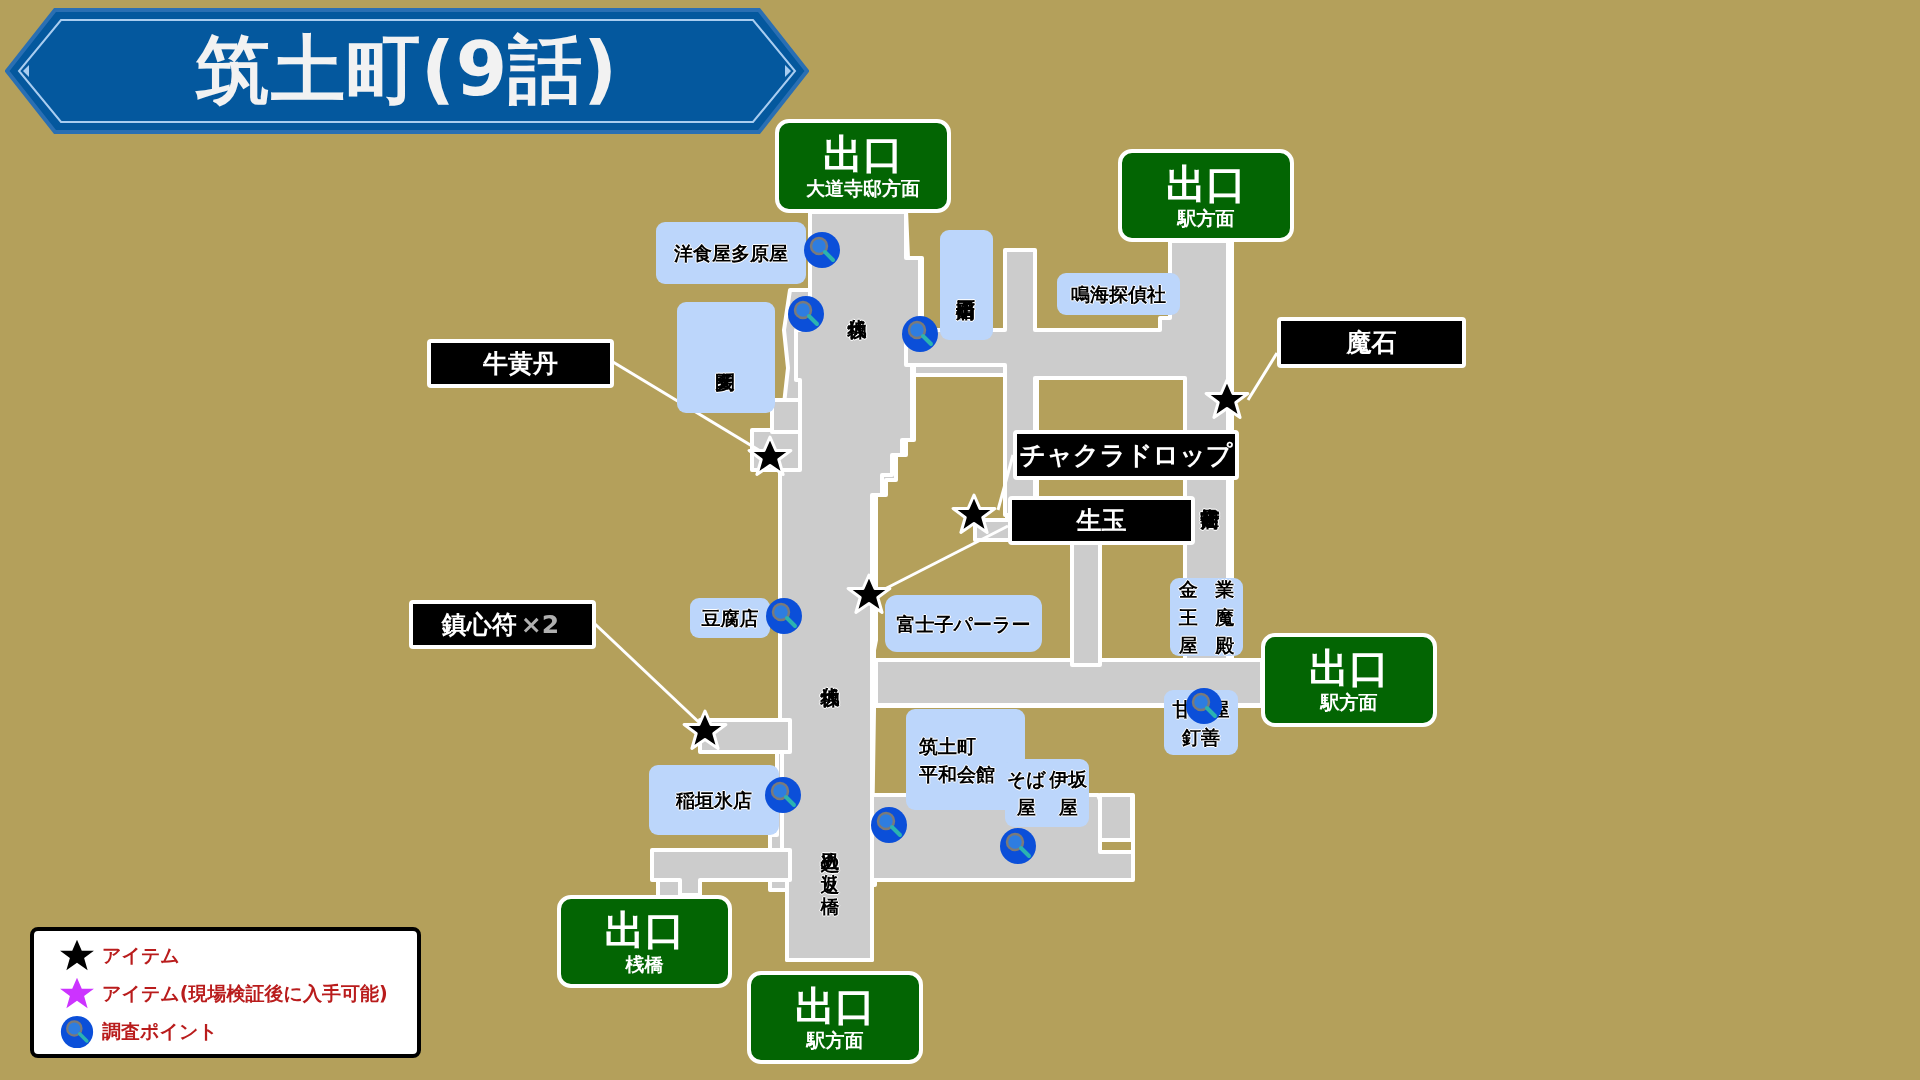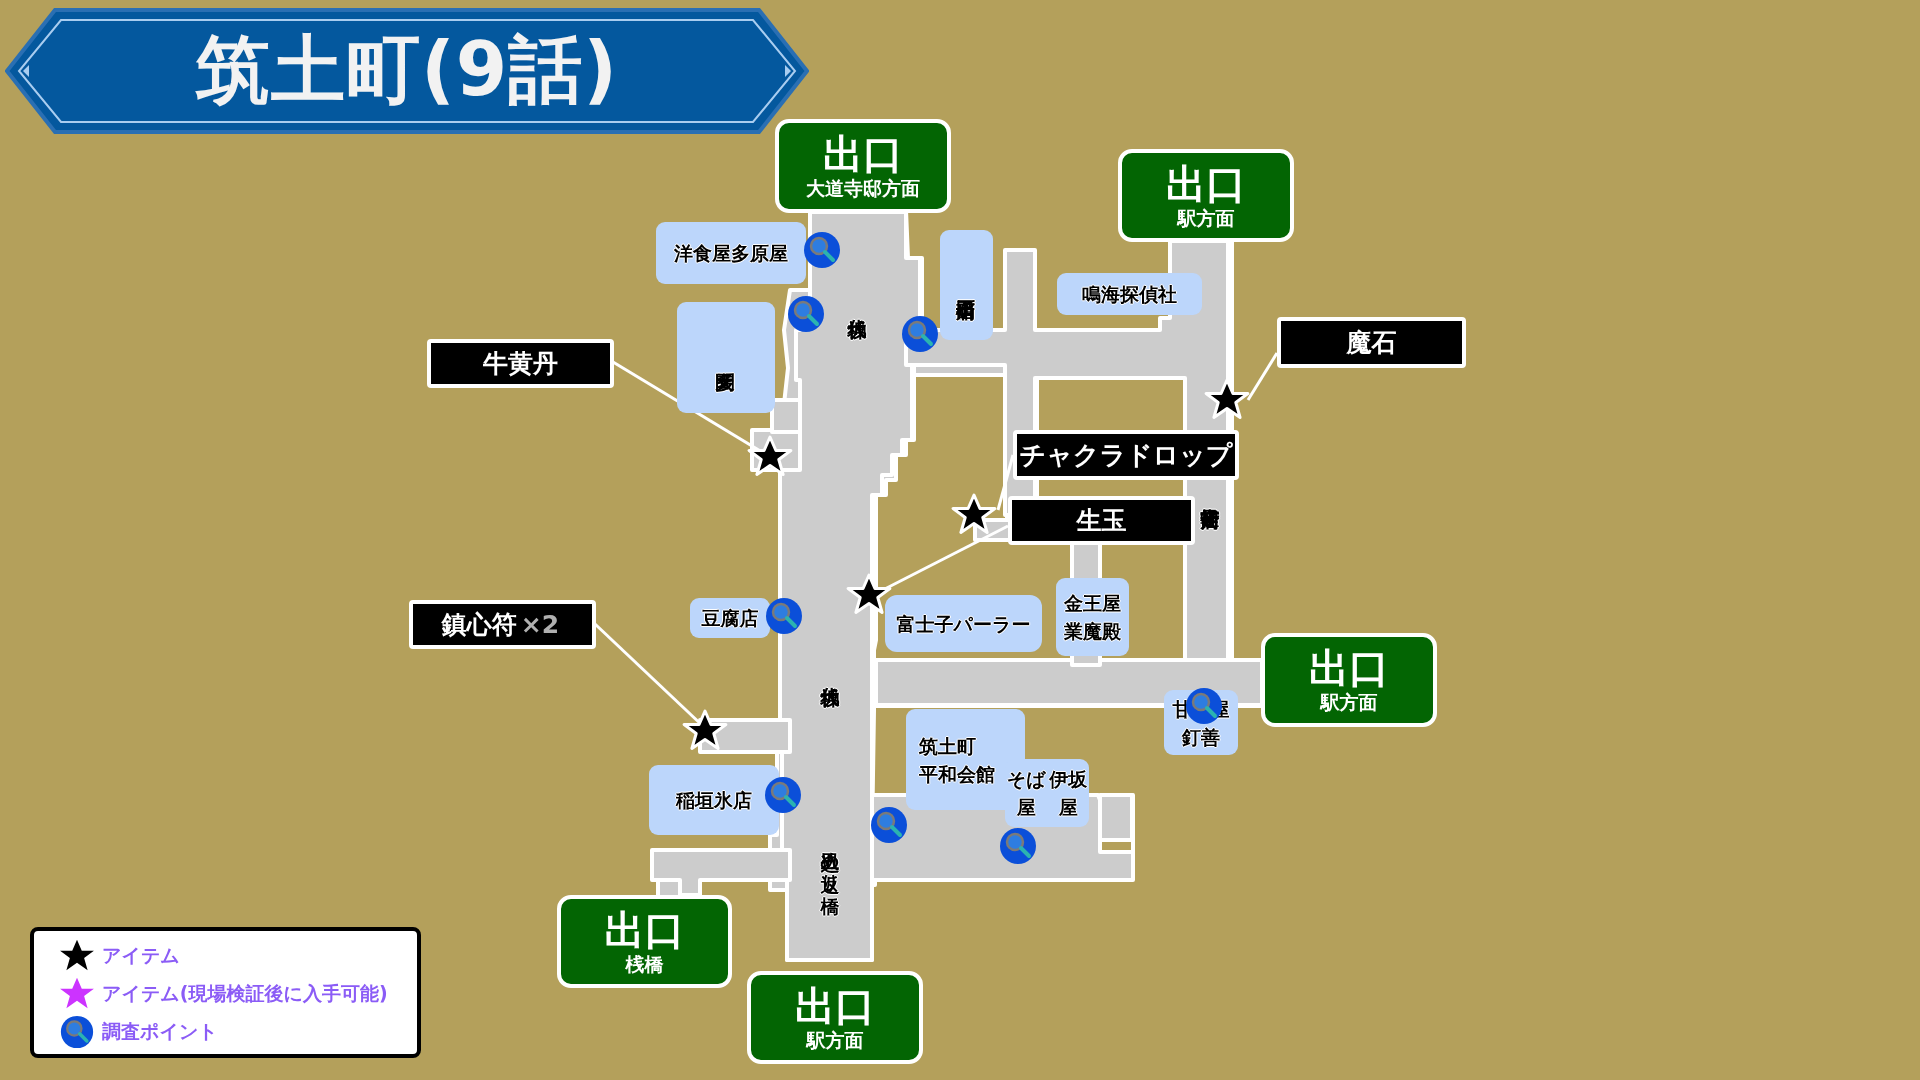--- a/index.html
+++ b/index.html
@@ -54,21 +54,21 @@
 
   
   .mag { width:38px; height:38px; }
 
   
   .legend {
     left:30px; top:927px; width:391px; height:131px;
     background:#fff; border:4px solid #000; border-radius:8px;
     padding:6px 0 0 24px;
   }
-  .legend-row { display:flex; align-items:center; height:38px; font-weight:bold; font-size:19px; color:#8b5cf6; }
+  .legend-row { display:flex; align-items:center; height:38px; font-weight:bold; font-size:19px; color:#b91c1c; }
   .legend-row .lg-icon { width:38px; height:36px; margin-right:6px; display:flex; align-items:center; justify-content:center; }
 </style>
 </head>
 <body>
 
 <svg id="map-svg" viewBox="0 0 1920 1080">
   <defs>
     <g id="star-shape">
       <polygon points="0,-20 5.9,-6.5 20.9,-6.5 8.8,2.5 13.1,17.5 0,8.5 -13.1,17.5 -8.8,2.5 -20.9,-6.5 -5.9,-6.5" fill="#000" stroke="#fff" stroke-width="3" stroke-linejoin="round"></polygon>
     </g>
@@ -175,30 +175,30 @@
 
 <div class="abs bldg" style="left:656px;top:222px;width:150px;height:62px;">
   <span>洋食屋多原屋</span>
 </div>
 <div class="abs bldg" style="left:677px;top:302px;width:98px;height:111px;">
   <span class="vtext">多聞天</span>
 </div>
 <div class="abs bldg" style="left:940px;top:230px;width:53px;height:110px;">
   <span class="vtext" style="line-height:22px;">石田硝子店</span>
 </div>
-<div class="abs bldg" style="left:1057px;top:273px;width:145px;height:42px;">
+<div class="abs bldg" style="left:1057px;top:273px;width:123px;height:42px;">
   <span>鳴海探偵社</span>
 </div>
 <div class="abs bldg" style="left:690px;top:598px;width:80px;height:40px;">
   <span>豆腐店</span>
 </div>
 <div class="abs bldg" style="left:885px;top:595px;width:157px;height:57px;border-radius:12px;">
   <span>富士子パーラー</span>
 </div>
-<div class="abs bldg" style="left:1056px;top:578px;width:73px;height:78px;flex-direction:column;">
+<div class="abs bldg" style="left:1170px;top:578px;width:73px;height:78px;flex-direction:row;">
   <span>金王屋</span>
   <span>業魔殿</span>
 </div>
 <div class="abs bldg" style="left:649px;top:765px;width:130px;height:70px;">
   <span>稲垣氷店</span>
 </div>
 <div class="abs bldg" style="left:906px;top:709px;width:119px;height:101px;flex-direction:column;align-items:flex-start;padding-left:13px;">
   <span>筑土町</span>
   <span>平和会館</span>
 </div>

